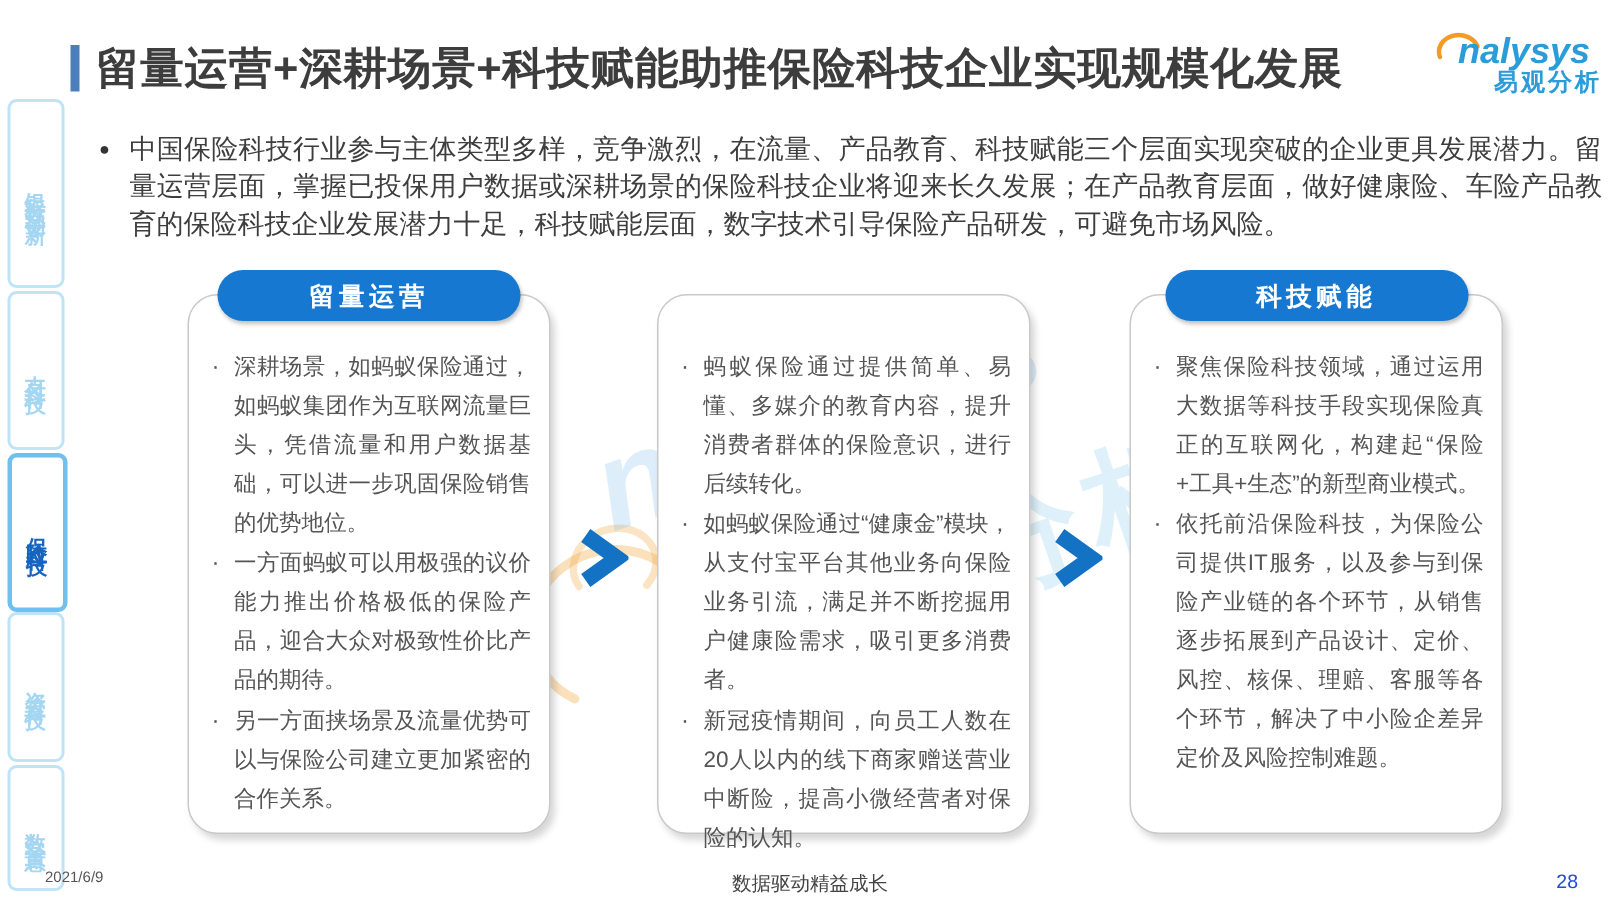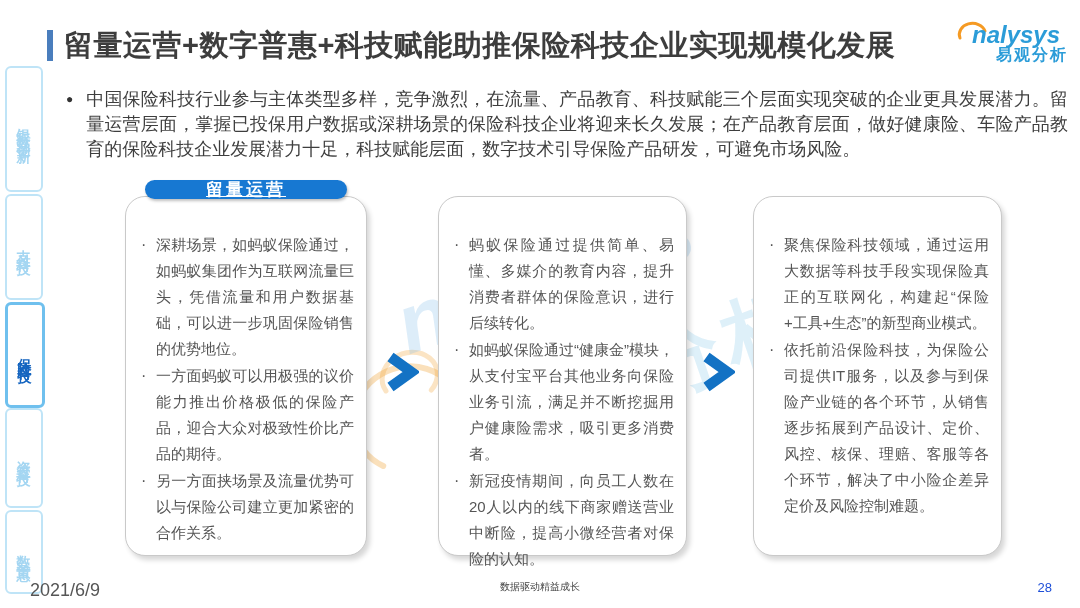--- a/index.html
+++ b/index.html
@@ -40,45 +40,44 @@
   .card{
     position:absolute;top:196px;height:358px;background:#fff;
     border:1px solid #c9c9c9;border-radius:20px;
     box-shadow:3px 4px 5px rgba(0,0,0,0.16);
   }
   .card1{left:125px;width:240px}
   .card2{left:438px;width:247px}
   .card3{left:753px;width:247px}
   .pill{
     position:absolute;top:-17px;left:50%;transform:translateX(-50%);
-    width:202px;height:19px;background:#1778d2;border-radius:17px;
+    width:202px;height:34px;background:#1778d2;border-radius:17px;
     color:#fff;font-size:17px;font-weight:bold;letter-spacing:3px;
     display:flex;align-items:center;justify-content:center;
     box-shadow:1px 2px 3px rgba(0,0,0,0.25);
-    text-decoration:underline;
   }
   .card-body{padding:35px 12px 8px 15px;}
   .bullet-row{display:flex;margin-bottom:1px;}
   .bdot{width:15px;flex-shrink:0;color:#555;font-size:16px;line-height:26px;}
   .btext{font-size:15px;color:#555;line-height:26px;text-align:justify;}
   
   .arrow{position:absolute;top:351px;width:36px;height:42px;}
   .arrow1{left:383px}
   .arrow2{left:699px}
   
   .watermark{position:absolute;left:335px;top:225px;width:500px;height:290px;
     transform:rotate(-19deg);pointer-events:none;}
   .wm-swirl{position:absolute;left:0;top:40px;}
   .wm-en{position:absolute;left:88px;top:-4px;font-size:84px;font-style:italic;font-weight:bold;
     color:rgba(125,185,230,0.26);white-space:nowrap;}
   .wm-cn{position:absolute;left:128px;top:112px;font-size:80px;font-weight:bold;
     color:rgba(135,200,235,0.28);letter-spacing:8px;white-space:nowrap;}
   
-  .footer-date{position:absolute;left:30px;top:580px;font-size:18px;color:#555;}
-  .footer-slogan{position:absolute;left:0;right:0;top:580px;text-align:center;font-size:10px;color:#444;}
+  .footer-date{position:absolute;left:30px;top:580px;font-size:10px;color:#555;}
+  .footer-slogan{position:absolute;left:0;right:0;top:580px;text-align:center;font-size:13px;color:#444;}
   .footer-page{position:absolute;right:28px;top:580px;font-size:13px;color:#1d4ed8;}
 </style>
 </head>
 <body>
 
 <div class="watermark">
   <svg class="wm-swirl" width="140" height="150" viewBox="0 0 140 150">
     <path d="M28 130 A 55 52 0 1 1 122 98" fill="none" stroke="rgba(242,166,60,0.35)" stroke-width="6" stroke-linecap="round"></path>
     <path d="M55 60 A 28 24 0 1 1 98 74" fill="none" stroke="rgba(242,166,60,0.30)" stroke-width="5" stroke-linecap="round"></path>
   </svg>
@@ -97,21 +96,21 @@
 </div>
 <div class="side-tab t4">
   <span>资管科技</span>
 </div>
 <div class="side-tab t5">
   <span>数字普惠</span>
 </div>
 
 <div class="title-row">
   <div class="accent-bar"></div>
-  <div class="page-title">留量运营+数字普惠+科技赋能助推保险科技企业实现规模化发展</div>
+  <div class="page-title">留量运营+深耕场景+科技赋能助推保险科技企业实现规模化发展</div>
 </div>
 
 <div class="logo">
   <svg class="logo-swirl" width="40" height="30" viewBox="0 0 40 30">
     <path d="M8 26 A 13 11 0 1 1 33 19" fill="none" stroke="#f59a23" stroke-width="3" stroke-linecap="round"></path>
   </svg>
   <span class="logo-en">nalysys</span>
   <span class="logo-cn">易观分析</span>
 </div>
 
@@ -157,20 +156,21 @@
       <span class="btext">新冠疫情期间，向员工人数在20人以内的线下商家赠送营业中断险，提高小微经营者对保险的认知。</span>
     </div>
   </div>
 </div>
 
 <svg class="arrow arrow2" viewBox="0 0 24 28">
   <polyline points="5,4 19,14 5,24" fill="none" stroke="#1372c4" stroke-width="7"></polyline>
 </svg>
 
 <div class="card card3">
+  <div class="pill">科技赋能</div>
   <div class="card-body">
     <div class="bullet-row">
       <span class="bdot">·</span>
       <span class="btext">聚焦保险科技领域，通过运用大数据等科技手段实现保险真正的互联网化，构建起“保险+工具+生态”的新型商业模式。</span>
     </div>
     <div class="bullet-row">
       <span class="bdot">·</span>
       <span class="btext">依托前沿保险科技，为保险公司提供IT服务，以及参与到保险产业链的各个环节，从销售逐步拓展到产品设计、定价、风控、核保、理赔、客服等各个环节，解决了中小险企差异定价及风险控制难题。</span>
     </div>
   </div>

